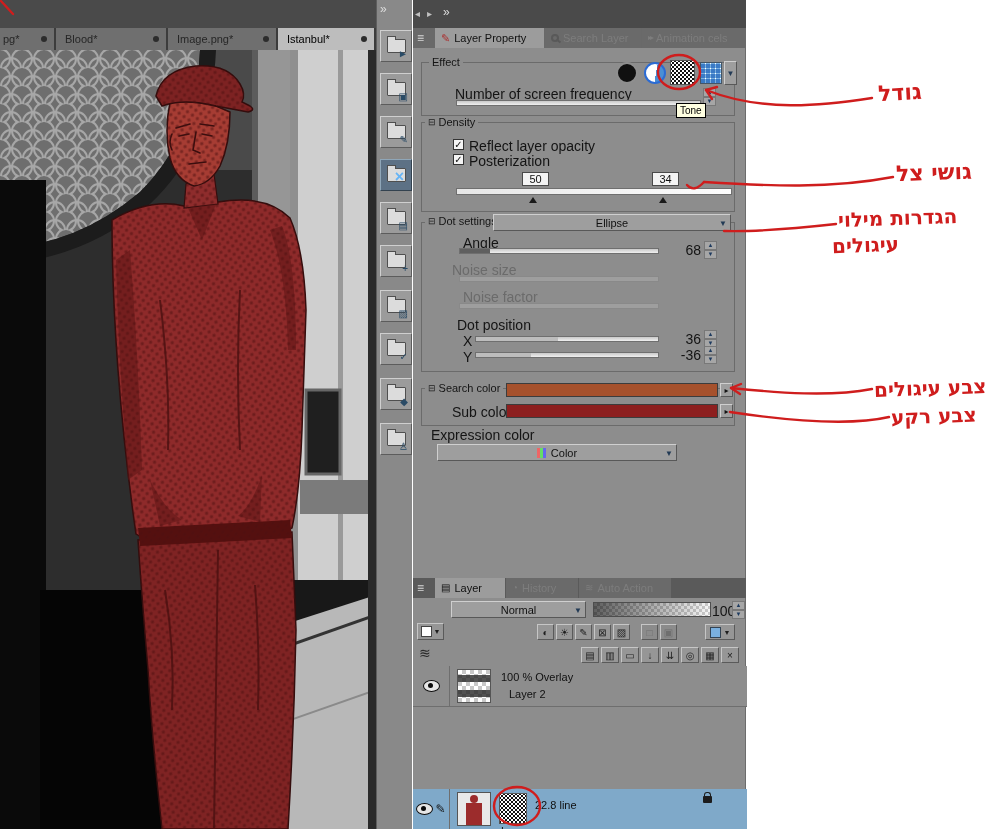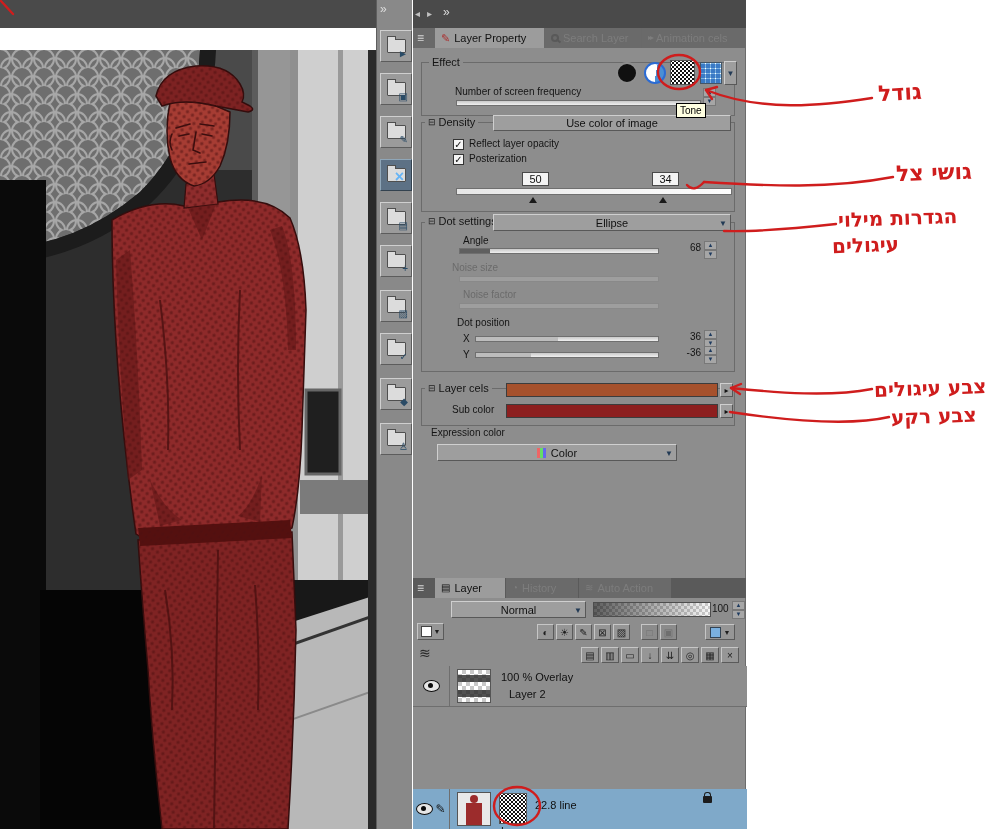--- a/index.html
+++ b/index.html
@@ -1,19 +1,19 @@
 <!DOCTYPE html>
 <html><head>
 <meta charset="utf-8">
 <style>
   html,body{margin:0;padding:0}
   .stage{position:relative;width:996px;height:829px;background:#ffffff;overflow:hidden;
          font-family:"Liberation Sans",sans-serif;color:#141414}
   .abs{position:absolute;box-sizing:border-box}
-  .lbl{font-size:10px;color:#141414;white-space:nowrap}
+  .lbl{font-size:14px;color:#141414;white-space:nowrap}
   .lbl.dis{color:#6b6b6b}
   
   .doc-tabs{display:flex;background:#3c3c3c}
   .doc-tab{height:22px;line-height:22px;font-size:11px;color:#262626;background:#6f6f6f;
            position:relative;padding-left:9px;box-sizing:border-box;border-right:2px solid #3c3c3c;
            overflow:hidden;white-space:nowrap}
   .doc-tab .dot{position:absolute;right:7px;top:8px;width:6px;height:6px;border-radius:50%;background:#2c2c2c}
   .doc-tab.active{background:#bdbdbd;color:#000}
   
   .dock-cell{position:absolute;left:3px;width:30px;height:30px;background:#9b9b9b;
@@ -75,20 +75,38 @@
               white-space:nowrap;z-index:21;font-weight:bold}
   .annot-svg{position:absolute;left:0;top:0;z-index:20;pointer-events:none}
 </style>
 </head>
 <body>
 
 <div class="stage">
 
   <div class="abs" style="left:0;top:0;width:376px;height:28px;background:#4a4a4a"></div>
 
+  <div class="abs doc-tabs" style="left:0;top:28px;width:376px;height:22px">
+    <div class="doc-tab" style="width:56px;padding-left:3px">
+      <span>pg*</span>
+      <span class="dot"></span>
+    </div>
+    <div class="doc-tab" style="width:112px">
+      <span>Blood*</span>
+      <span class="dot"></span>
+    </div>
+    <div class="doc-tab" style="width:110px">
+      <span>Image.png*</span>
+      <span class="dot"></span>
+    </div>
+    <div class="doc-tab active" style="width:98px">
+      <span>Istanbul*</span>
+      <span class="dot"></span>
+    </div>
+  </div>
 
   <div class="abs" style="left:0;top:50px;width:376px;height:779px;background:#181818">
     <svg width="376" height="779" viewBox="0 0 376 779">
       <defs>
         <pattern id="scales" width="22" height="18" patternUnits="userSpaceOnUse">
           <circle cx="11" cy="18" r="10" fill="none" stroke="#b5b5b5" stroke-width="2"></circle>
           <circle cx="0" cy="9" r="10" fill="none" stroke="#b5b5b5" stroke-width="2"></circle>
           <circle cx="22" cy="9" r="10" fill="none" stroke="#b5b5b5" stroke-width="2"></circle>
         </pattern>
         <pattern id="tone" width="6" height="6" patternUnits="userSpaceOnUse" patternTransform="rotate(35)">
@@ -245,21 +263,20 @@
       <span>▲</span>
       <span>▼</span>
     </div>
     <div class="tooltip" style="left:263px;top:103px">Tone</div>
 
     <div class="group" style="left:8px;top:122px;width:312px;height:88px"></div>
     <div class="glabel" style="left:12px;top:116px">
       <span class="collapse">⊟</span>
       <span>Density</span>
     </div>
-    <div class="btn3d" style="left:80px;top:115px;width:238px;height:16px">Use color of image</div>
     <div class="cb" style="left:40px;top:139px">✓</div>
     <div class="abs lbl" style="left:56px;top:138px">Reflect layer opacity</div>
     <div class="cb" style="left:40px;top:154px">✓</div>
     <div class="abs lbl" style="left:56px;top:153px">Posterization</div>
     <div class="valbox" style="left:109px;top:172px;width:27px;height:14px">50</div>
     <div class="valbox" style="left:239px;top:172px;width:27px;height:14px">34</div>
     <div class="slider" style="left:43px;top:188px;width:276px;height:7px;background:linear-gradient(90deg,#e6e6e6,#fdfdfd)"></div>
     <div class="tri" style="left:116px;top:197px"></div>
     <div class="tri" style="left:246px;top:197px"></div>
 
@@ -301,21 +318,21 @@
     </div>
     <div class="abs lbl" style="left:260px;top:347px;width:28px;text-align:right">-36</div>
     <div class="spin" style="left:291px;top:346px">
       <span>▲</span>
       <span>▼</span>
     </div>
 
     <div class="group" style="left:8px;top:388px;width:312px;height:36px"></div>
     <div class="glabel" style="left:12px;top:382px">
       <span class="collapse">⊟</span>
-      <span>Layer cels</span>
+      <span>Search color</span>
     </div>
     <div class="swatch" style="left: 93px; top: 383px; width: 212px; height: 14px; background: rgb(166, 81, 44);"></div>
     <div class="btn3d" style="left:307px;top:383px;width:13px;height:14px">
       <span style="font-size:8px">▸</span>
     </div>
     <div class="abs lbl" style="left:39px;top:404px">Sub color</div>
     <div class="swatch" style="left: 93px; top: 404px; width: 212px; height: 14px; background: rgb(141, 31, 31);"></div>
     <div class="btn3d" style="left:307px;top:404px;width:13px;height:14px">
       <span style="font-size:8px">▸</span>
     </div>

